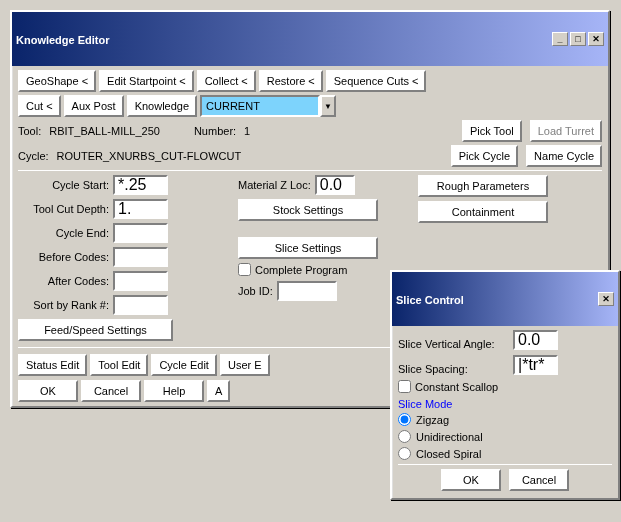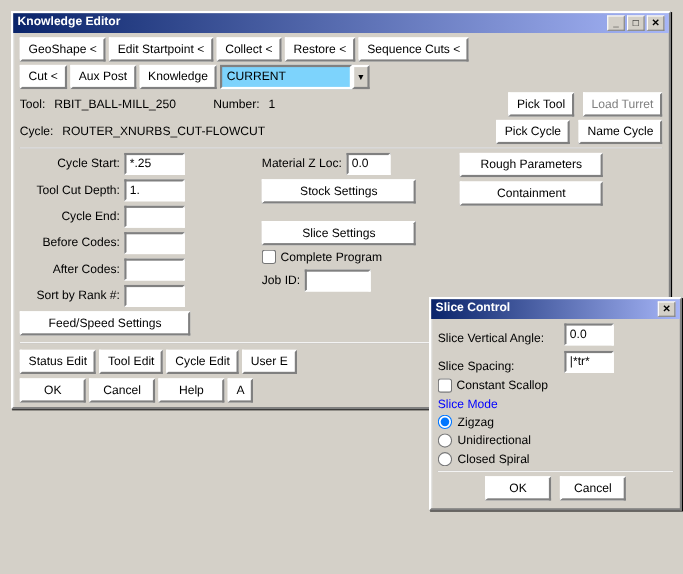--- a/index.html
+++ b/index.html
@@ -16,23 +16,23 @@
       border-right-color: #808080;
       border-bottom-color: #808080;
       box-shadow: inset 1px 1px 0 #dfdfdf, 1px 1px 0 #000;
     }
 
     .title-bar {
       background: linear-gradient(to right, #0a246a, #a6b5f7);
       color: white;
       font-weight: bold;
       font-size: 11px;
-      padding: 2px 4px;
-      display: flex;
-      align-items: flex-start;
+      padding: 20px 4px;
+      display: flex;
+      align-items: flex-end;
       justify-content: space-between;
       user-select: none;
     }
 
     .title-bar-buttons {
       display: flex;
       gap: 2px;
     }
 
     .title-btn {
@@ -75,21 +75,21 @@
     }
 
     .win98-input {
       background: white;
       border: 2px solid;
       border-top-color: #808080;
       border-left-color: #808080;
       border-right-color: #ffffff;
       border-bottom-color: #ffffff;
       padding: 1px 3px;
-      font-size: 11px;
+      font-size: 16px;
       height: 20px;
     }
 
     .row {
       display: flex;
       align-items: center;
       gap: 3px;
       margin-bottom: 3px;
     }
 

